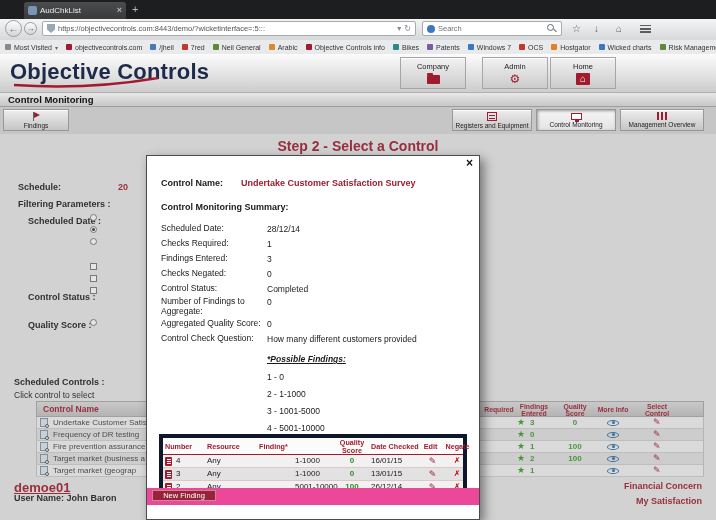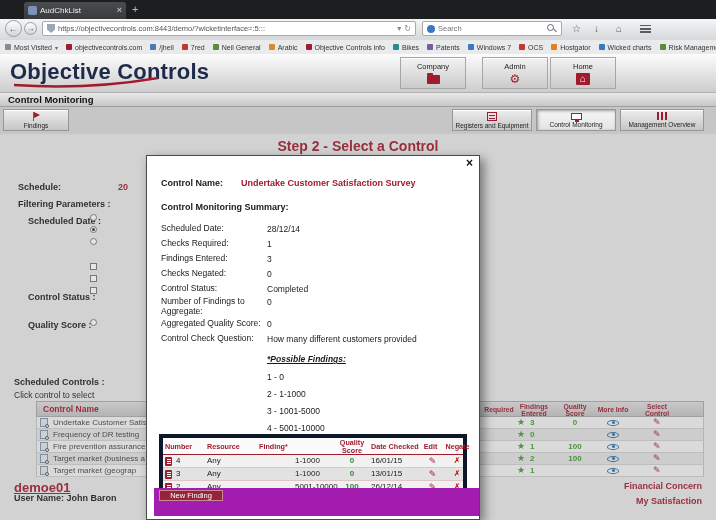--- a/index.html
+++ b/index.html
@@ -121,21 +121,21 @@
   .mt-row:last-child{border-bottom:none;}
   .mt-row.odd{background:#f1f1f1;}.mt-row.even{background:#e2e2e2;}
   .mt-icon{position:absolute;left:2px;top:1.5px;width:7px;height:9px;background:#a01b2e;border-radius:1px;}
   .mt-icon::after{content:"";position:absolute;left:1.5px;top:2px;width:4px;height:1px;background:#fff;box-shadow:0 2px 0 #fff,0 4px 0 #fff;}
   .mt-cell{position:absolute;top:0;font-size:8px;color:#1a1a1a;line-height:12px;white-space:nowrap;}
   .mt-num{left:13px;}.mt-res{left:44px;}.mt-find{left:96px;margin-left:36px;}
   .mt-q{left:172px;width:34px;text-align:center;color:#2e8b2e;font-weight:bold;}
   .mt-date{left:208px;}
   .mt-edit{left:257px;width:25px;text-align:center;color:#a01b2e;font-size:9px;}
   .mt-neg{left:282px;width:24px;text-align:center;color:#c00000;font-weight:bold;}
-  .m-bar{position:absolute;left:0;right:0;top:332px;height:28px;background:#a21caf;margin-left:7px;}
+  .m-bar{position:absolute;left:0;right:0;top:332px;height:17px;background:#ec4899;}
   .m-newbtn{position:absolute;left:5px;top:2px;width:64px;height:11px;background:#96233a;border:1px solid #c98a94;
             color:#fff;font-size:7.5px;display:flex;align-items:center;justify-content:center;box-sizing:border-box;}
 </style>
 </head>
 <body>
 
 <div class="screen">
 
   <div class="titlebar">
     <div class="tab">

